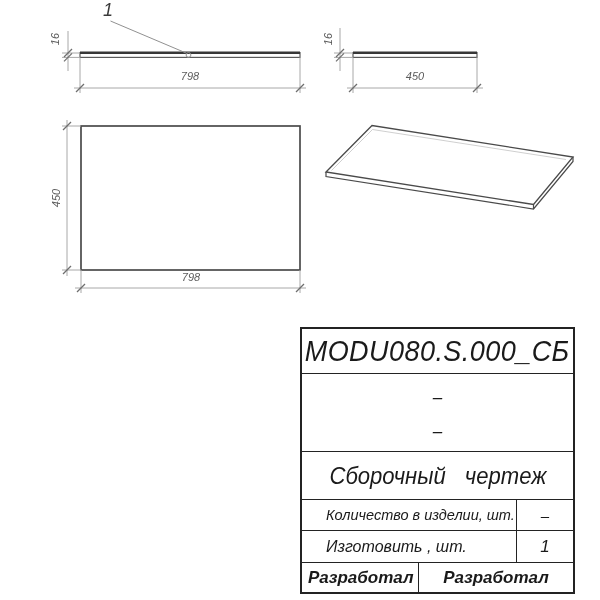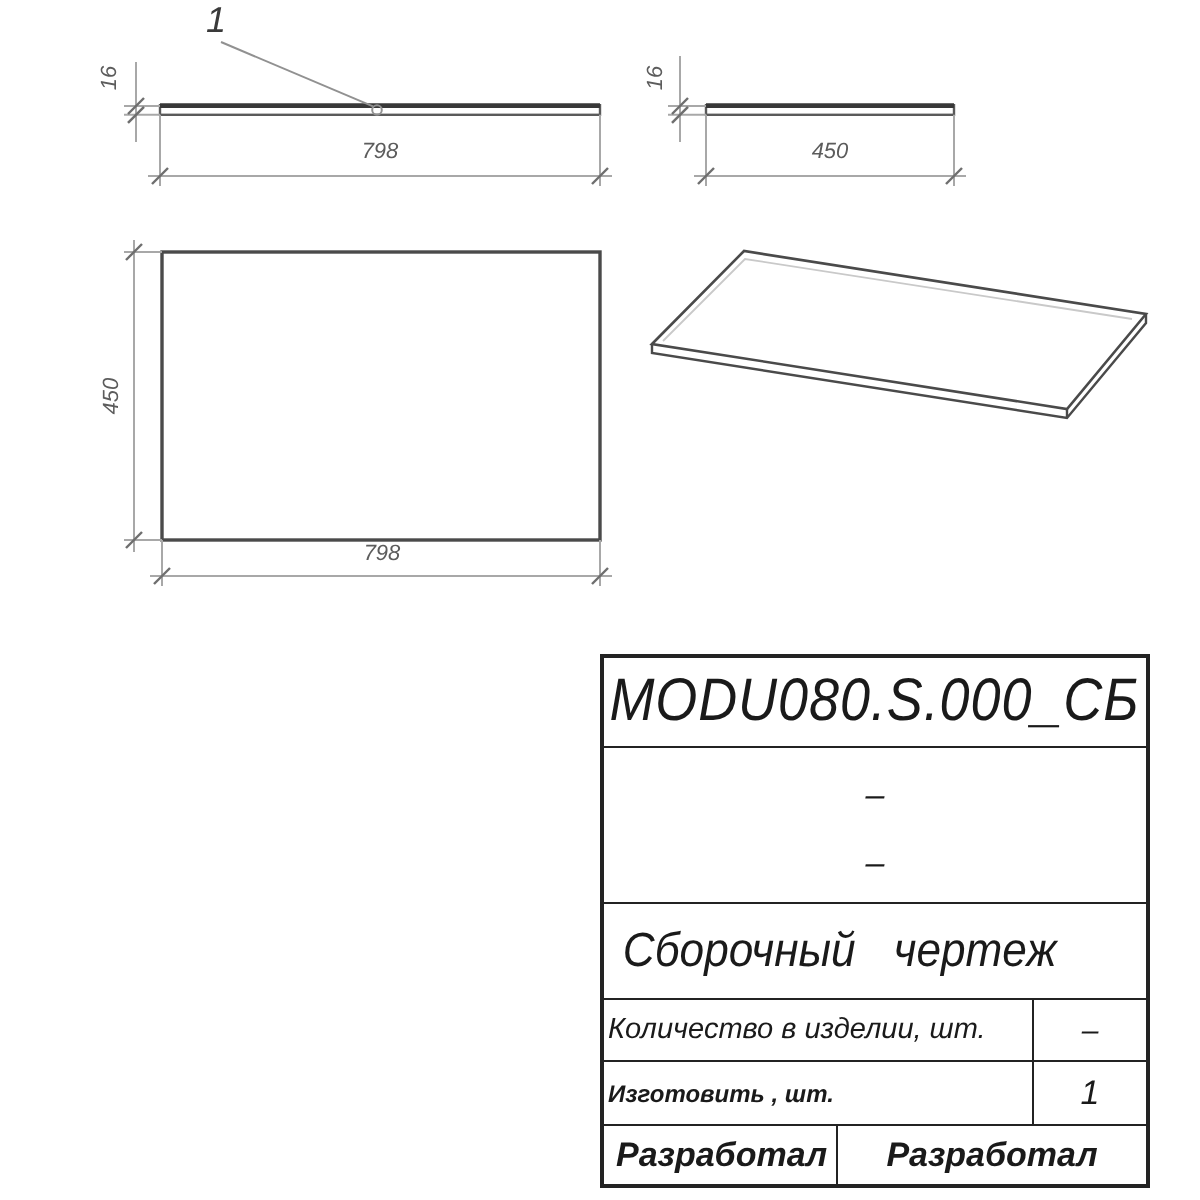--- a/index.html
+++ b/index.html
@@ -34,28 +34,28 @@
     display:flex;flex-direction:column;
   }
   .tb .row{box-sizing:border-box;border-bottom:1.6px solid #232323;display:flex;}
   .tb .row:last-child{border-bottom:none;font-weight:bold;}
   .r1{height:45px;align-items:center;justify-content:center;}
   .r1 span{font-size:30px;letter-spacing:.5px;transform:scaleX(.9);white-space:nowrap;}
   .r2{height:78px;position:relative;}
   .r2 .dash{position:absolute;left:0;width:100%;text-align:center;font-size:17px;color:#1a1a1a;}
   .r2 .dash.top{top:14px;}
   .r2 .dash.bot{top:48px;}
-  .r3{height:48px;align-items:center;}
+  .r3{height:48px;align-items:center;justify-content:center;}
   .r3 span{font-size:24px;word-spacing:14px;transform:scaleX(.92);white-space:nowrap;}
   .r4{height:31px;}
   .r5{height:32px;}
   .r6{height:29px;}
-  .lbl{flex:1;display:flex;align-items:center;padding-left:2px;white-space:nowrap;overflow:hidden;}
+  .lbl{flex:1;display:flex;align-items:center;padding-left:24px;white-space:nowrap;overflow:hidden;}
   .r4 .lbl{font-size:14.5px;}
-  .r5 .lbl{font-size:12px;font-weight:bold;}
+  .r5 .lbl{font-size:16px;}
   .val{width:57px;box-sizing:border-box;border-left:1.6px solid #232323;
        display:flex;align-items:center;justify-content:center;}
   .r4 .val{font-size:15px;}
   .r5 .val{font-size:17px;}
   .r6 .cell-l{width:117px;box-sizing:border-box;border-right:1.6px solid #232323;
        display:flex;align-items:center;padding-left:6px;font-size:17px;}
   .r6 .cell-r{flex:1;display:flex;align-items:center;justify-content:center;font-size:17px;}
 </style>
 </head>
 <body>

